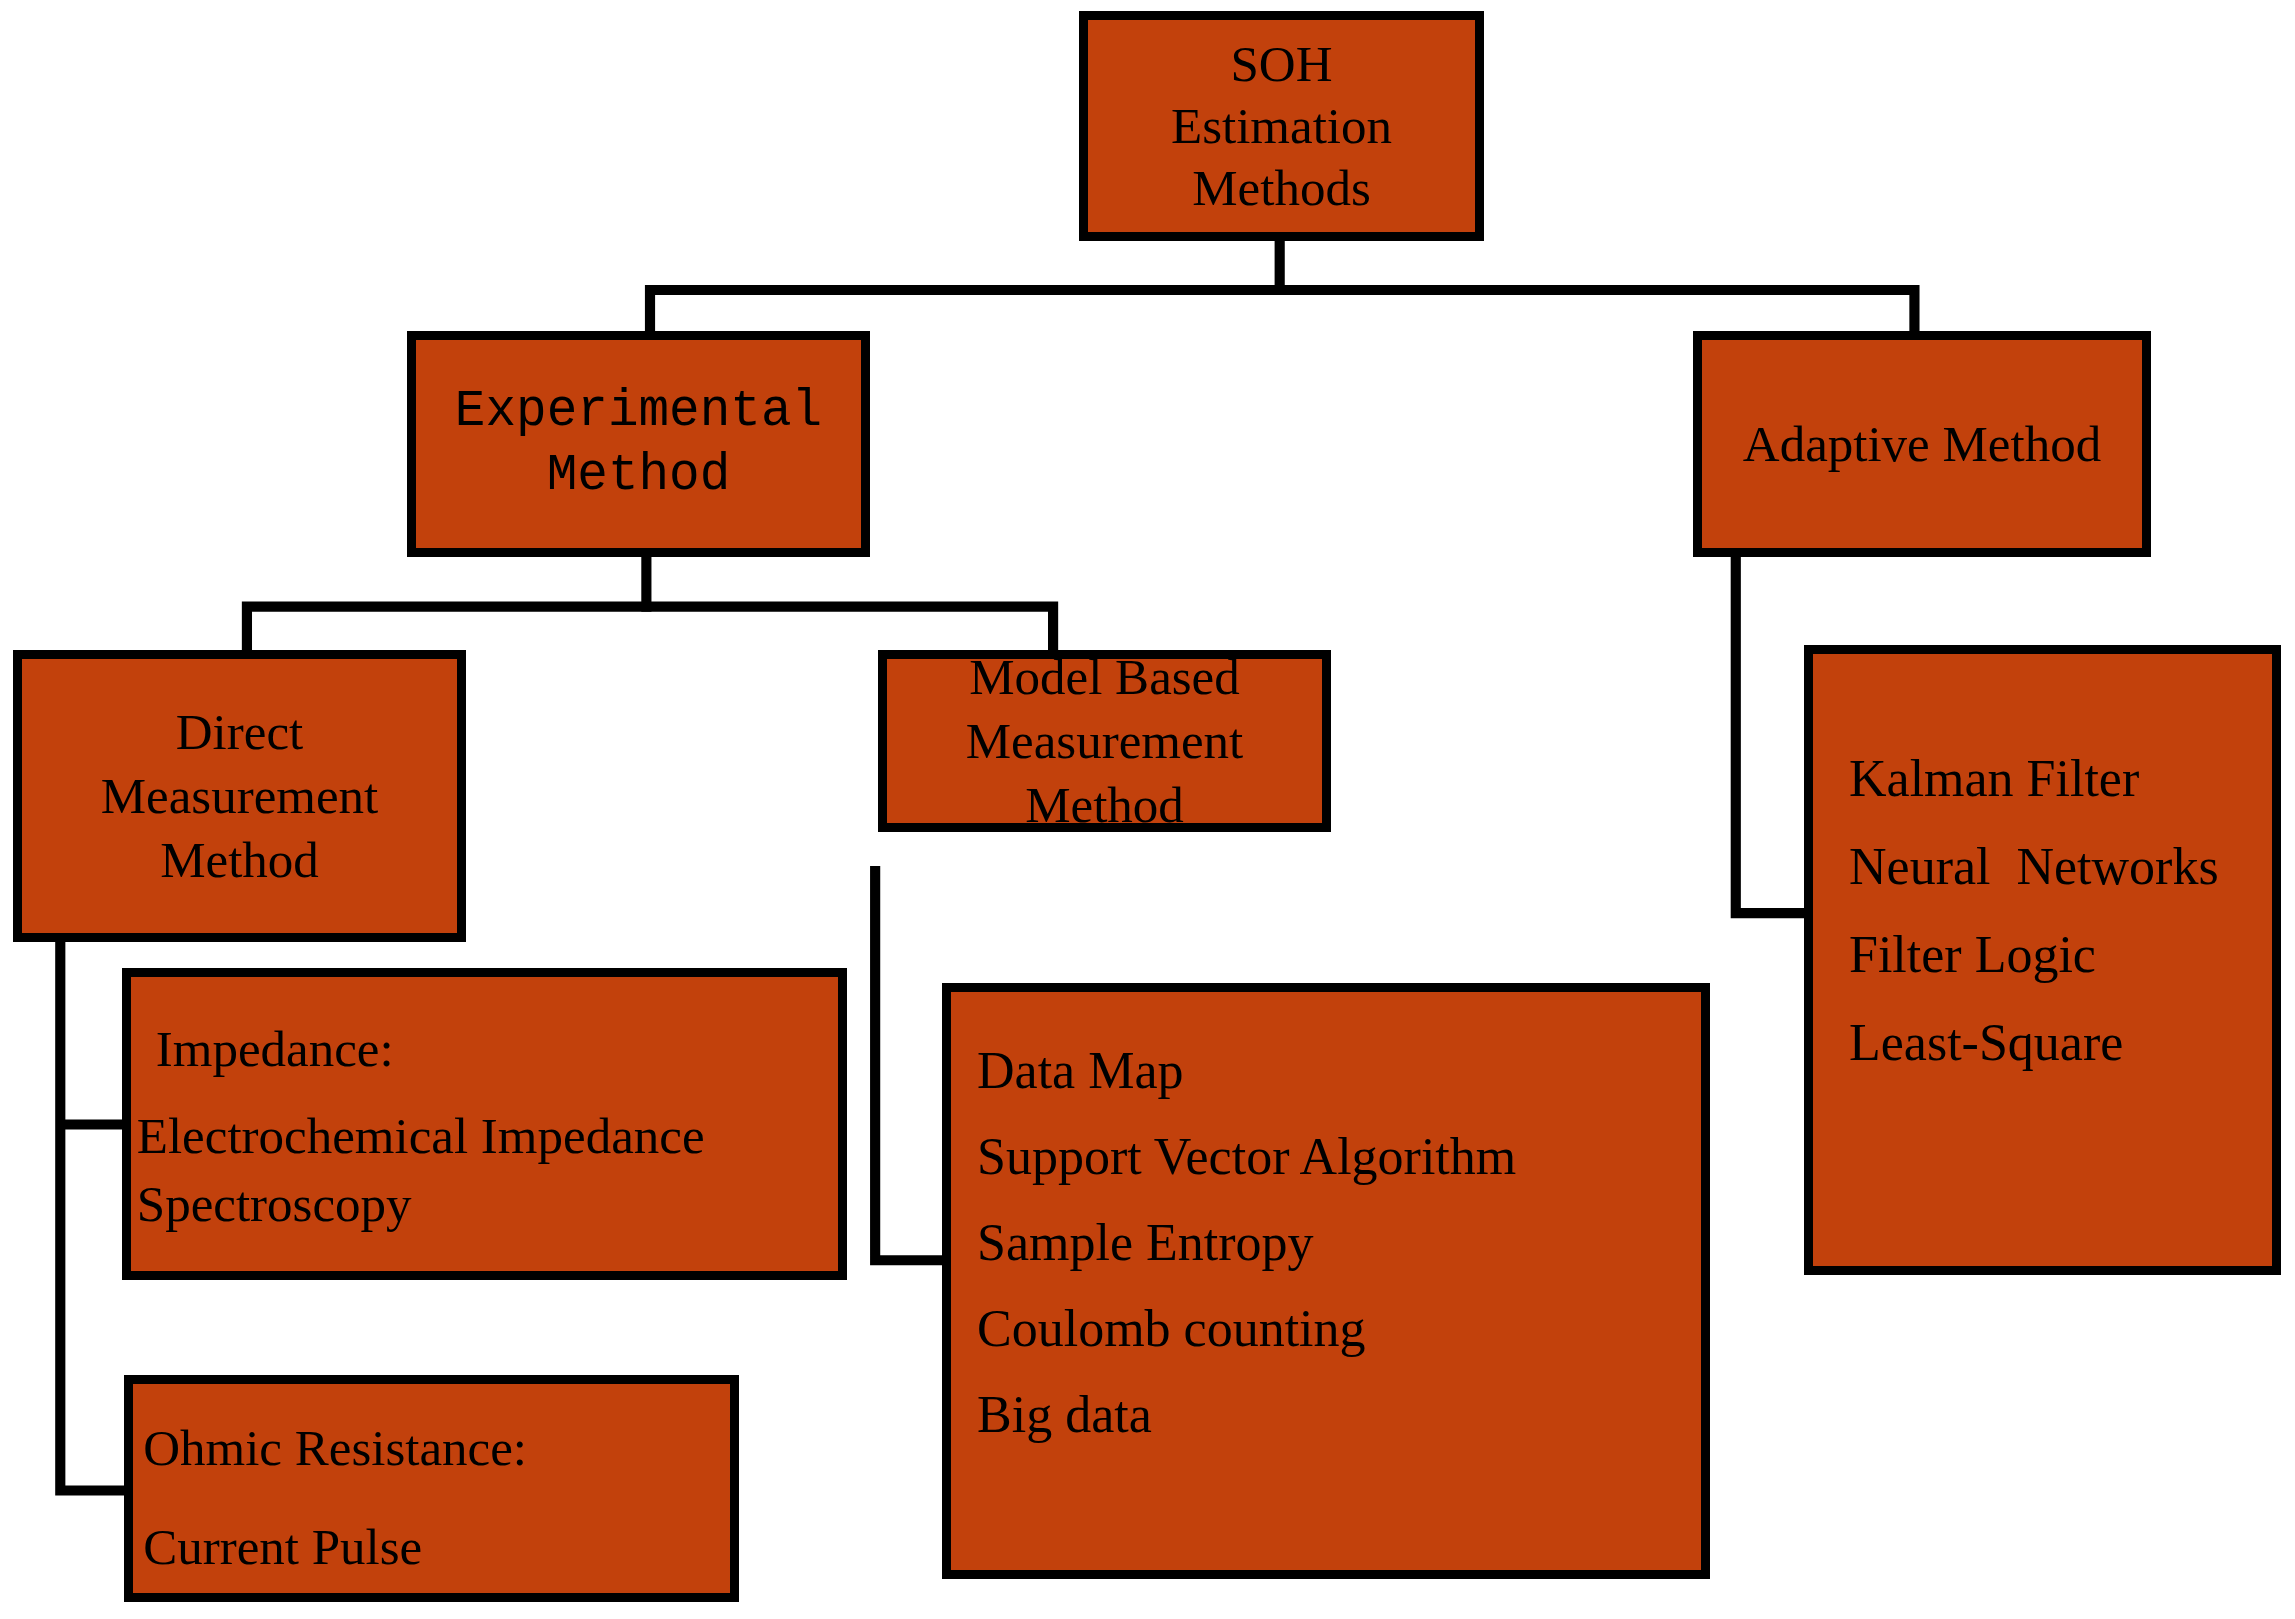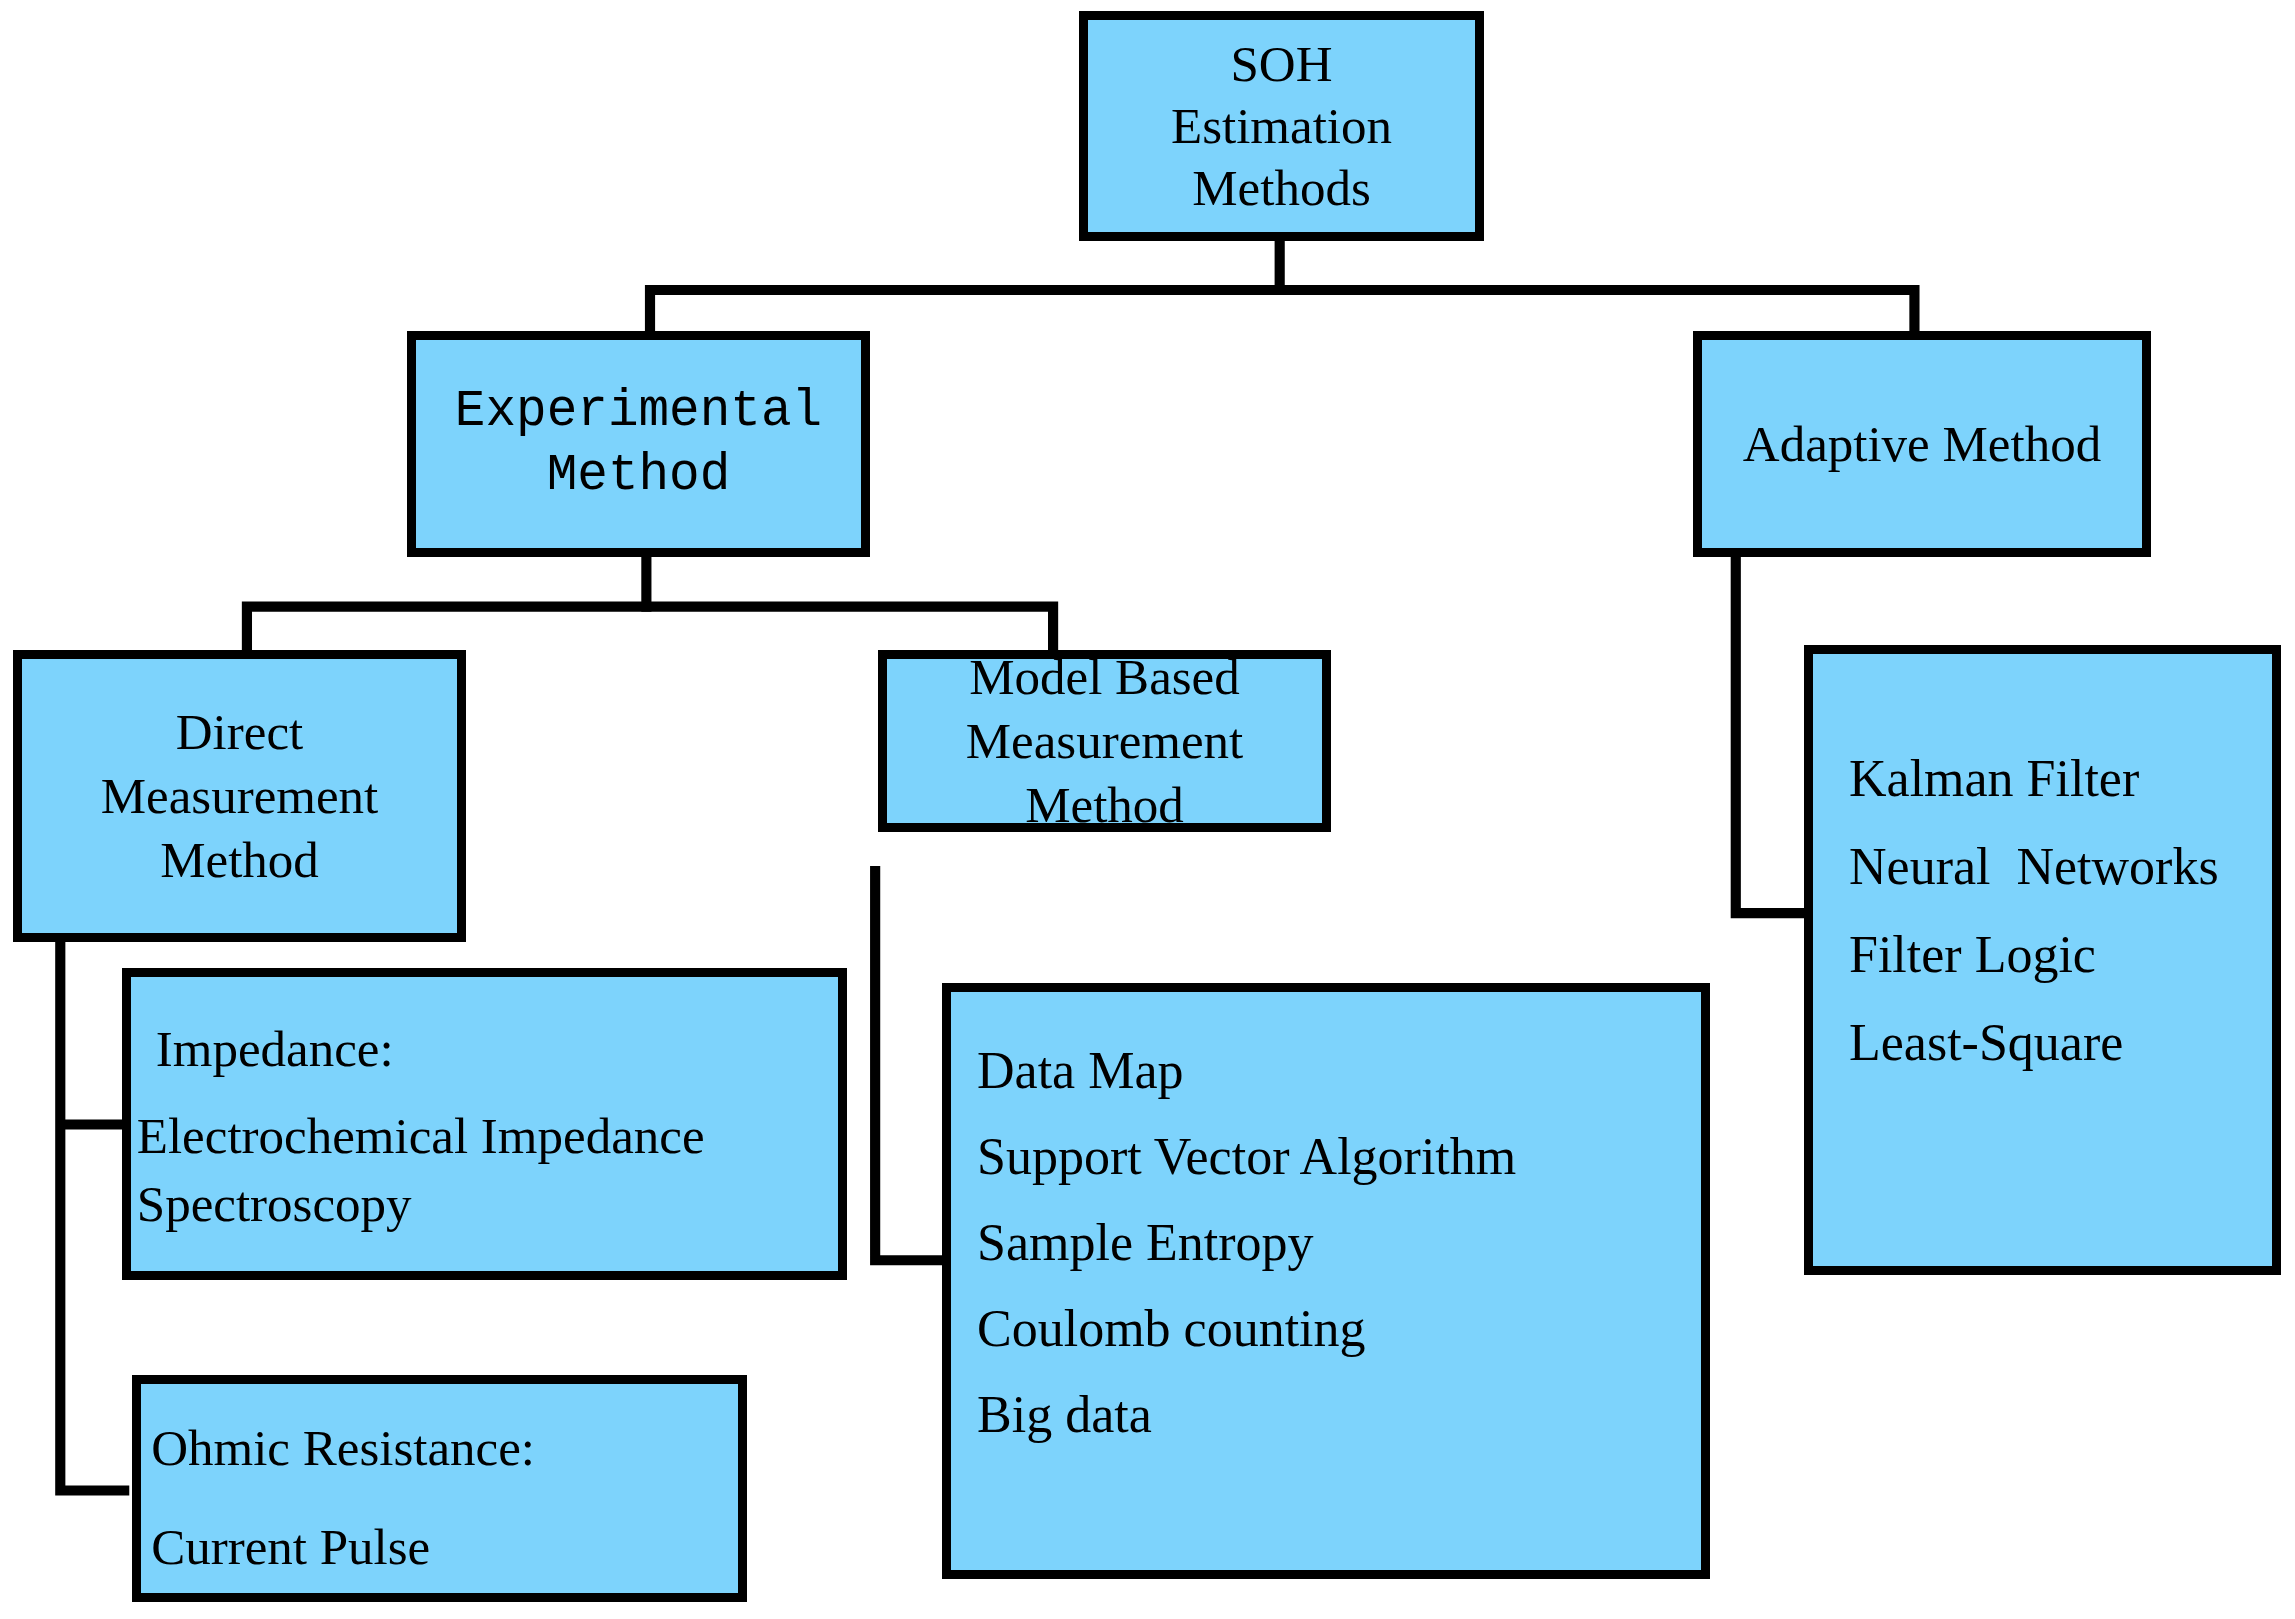--- a/index.html
+++ b/index.html
@@ -14,21 +14,21 @@
   }
   #connector-layer {
     position: absolute;
     left: 0; top: 0;
     width: 2295px; height: 1620px;
   }
   .node {
     position: absolute;
     box-sizing: border-box;
     border: 9.4px solid #000000;
-    background: #7dd3fc;
+    background: #c2410c;
     font-size: 51px;
     line-height: 62px;
   }
   .node.centered {
     display: flex;
     flex-direction: column;
     justify-content: center;
     align-items: center;
     text-align: center;
   }
@@ -38,21 +38,21 @@
   #node-soh            { left: 1079px; top: 11px;   width: 405px;  height: 230px; }
   #node-experimental   { left: 407px;  top: 331px;  width: 463px;  height: 226px; line-height: 64px; font-family: Liberation Mono, monospace; }
   #node-adaptive       { left: 1693px; top: 331px;  width: 458px;  height: 226px; }
   #node-direct         { left: 13px;   top: 650px;  width: 453px;  height: 292px; line-height: 64px; }
   #node-model          { left: 830px; top: 650px;  width: 453px;  height: 182px; line-height: 64px; margin-left: 48px; }
 
   #node-impedance      { left: 122px;  top: 968px; width: 725px;  height: 312px;
                          padding: 38px 7.3px 0 5.8px; line-height: 68px; }
   #node-impedance .line-first { padding-left: 19px; margin-bottom: 19px; }
 
-  #node-ohmic          { left: 132px;  top: 1375px; width: 615px;  height: 227px;
+  #node-ohmic          { left: 124px;  top: 1375px; width: 615px;  height: 227px;
                          padding: 30.5px 7.3px 0 10.2px; line-height: 67px; }
   #node-ohmic .line-first { margin-bottom: 32px; }
 
   #node-model-methods  { left: 942px; top: 959px; width: 768px; height: 596px;
                          padding: 36px 7.3px 0 26px; line-height: 86px; font-size: 52px; margin-top: 24px; }
 
   #node-adaptive-methods { left: 1804px; top: 645px; width: 477px; height: 630px;
                          padding: 81px 7.3px 0 36px; line-height: 88px; font-size: 52px; }
 </style>
 </head>

